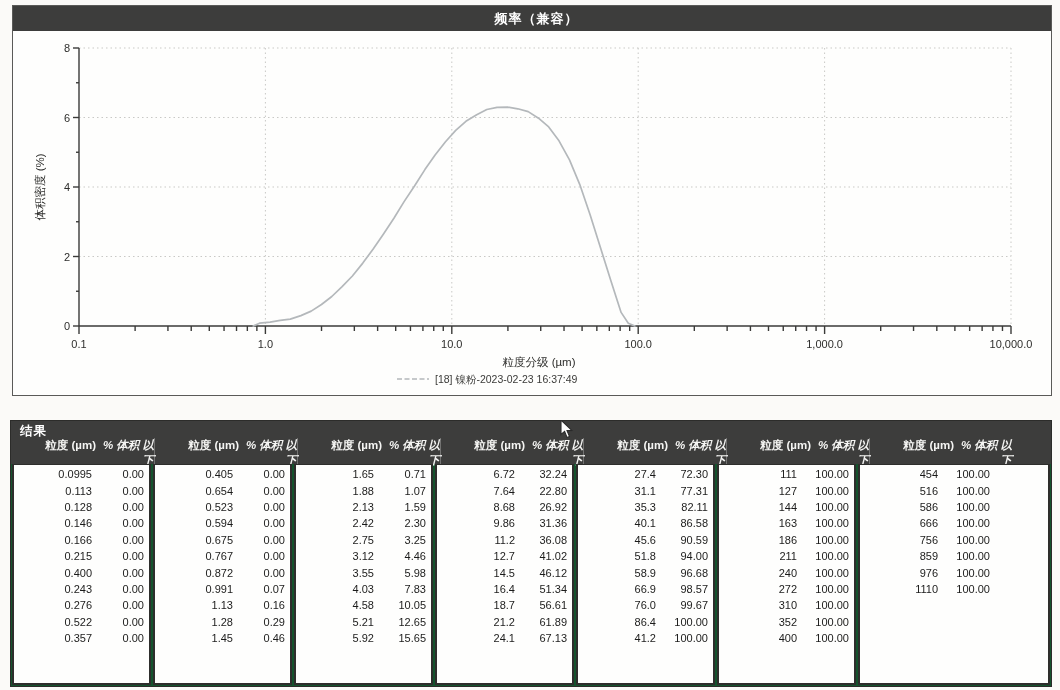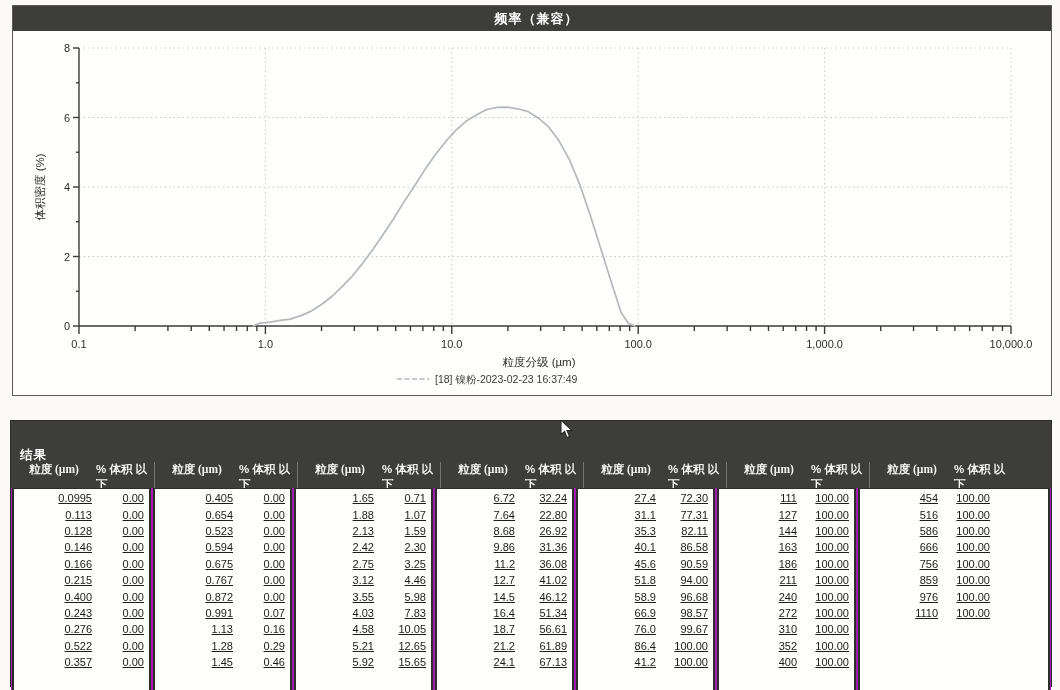--- a/index.html
+++ b/index.html
@@ -11,28 +11,28 @@
   .chart-panel{left:12px;top:5px;width:1040px;height:391px;}
   .chart-wrap{width:1038px;height:363px;background:#fefefd;}
   svg text{font-family:"Liberation Sans",sans-serif;}
   .grid{stroke:#c9c9c6;stroke-width:1;stroke-dasharray:1.5 3;}
   .axis{stroke:#3a3a38;stroke-width:1.4;}
   .tick{font-size:11px;fill:#2e2e2c;}
   .axlabel{font-size:11.5px;fill:#2e2e2c;}
   .legendtxt{font-size:10.5px;fill:#3b3b39;}
   .results-panel{left:10px;top:420px;width:1042px;height:267px;background:#3d3d3c;border:1px solid #2c2c2a;}
   .results-title{height:21px;line-height:21px;background:#3d3d3c;color:#fff;font-size:12.5px;
-        font-weight:bold;padding-left:9px;letter-spacing:1px;margin-top:24px;}
+        font-weight:bold;padding-left:9px;letter-spacing:1px;}
   .results-header{display:flex;align-items:center;height:22px;background:#3d3d3c;padding:0 1px;}
   .hcell{flex:0 0 139px;display:flex;color:#f4f4f2;font-size:11.5px;font-weight:bold;}
   .hcell.last{flex:1;}
   .hcell + .hcell{border-left:1px solid rgba(255,255,255,.28);}
-  .h1{width:84px;text-align:center;font-family:Liberation Serif, serif;}
-  .h2{width:58px;text-align:left;}
-  .results-body{display:flex;gap:2px;height:221px;padding:0 1px 1px 1px;background:#a21caf;text-decoration:underline;}
+  .h1{width:84px;text-align:right;}
+  .h2{width:58px;text-align:right;font-style:italic;}
+  .results-body{display:flex;gap:2px;height:221px;padding:0 1px 1px 1px;background:#14532d;}
   .gbox{flex:0 0 139px;box-sizing:border-box;background:#fefefd;border:2px solid #2e2e2c;border-top-width:1px;
         padding-top:1px;}
   .gbox.last{flex:1;}
   .trow{display:flex;height:16.4px;align-items:center;font-size:11px;color:#1b1b1a;}
   .c1{width:78px;text-align:right;}
   .c2{width:52px;text-align:right;}
   .cursor{position:absolute;left:560px;top:420px;z-index:5;}
 </style>
 </head>
 <body>

